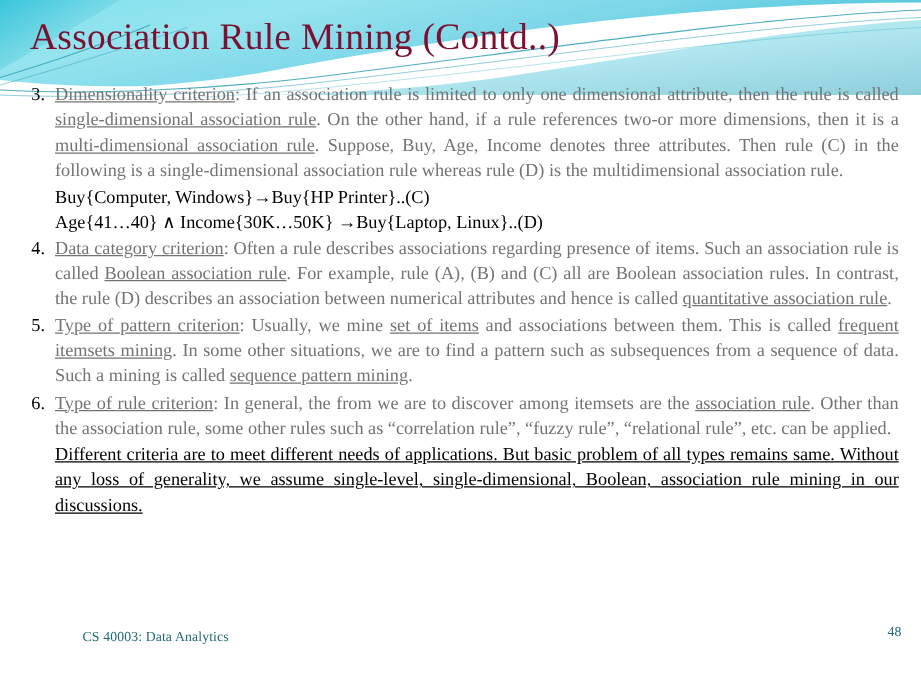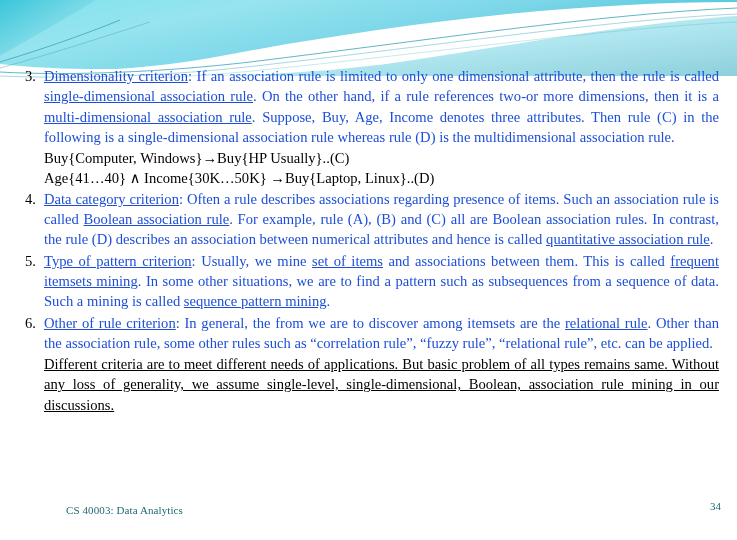--- a/index.html
+++ b/index.html
@@ -70,21 +70,21 @@
     text-align: right;
     padding-right: 8px;
     font-size: 14.6px;
     line-height: 20.3px;
     color: #000000;
   }
   .item-body {
     flex: 1 1 auto;
     font-size: 14.6px;
     line-height: 20.3px;
-    color: #1d4ed8;
+    color: #737373;
     text-align: justify;
     text-justify: inter-word;
   }
   .plain-line {
     font-size: 14.6px;
     line-height: 20.3px;
     color: #000000;
     text-align: left;
   }
   .sub-block {
@@ -154,49 +154,50 @@
       <path d="M737,8 C600,14 430,40 250,62 C165,72 70,76 0,72" fill="none" stroke="#2f9fb4" stroke-width="0.9" opacity="0.85"></path>
       <path d="M737,14 C605,20 435,46 255,66 C170,76 72,79 0,76" fill="none" stroke="#2f9fb4" stroke-width="0.7" opacity="0.6"></path>
       <path d="M737,22 C610,28 440,52 262,70 C178,79 78,82 0,80" fill="none" stroke="#3fb3c6" stroke-width="0.6" opacity="0.5"></path>
 
       <path d="M0,0 L96,0 C60,22 24,42 0,56 Z" fill="url(#leftWedge)"></path>
       <path d="M0,62 C40,50 86,34 120,20" fill="none" stroke="#2f9fb4" stroke-width="0.9" opacity="0.8"></path>
       <path d="M0,68 C48,55 100,38 150,22" fill="none" stroke="#2f9fb4" stroke-width="0.7" opacity="0.55"></path>
     </svg>
   </div>
 
+  <div class="slide-title">Association Rule Mining (Contd..)</div>
 
   <div class="body-area">
 
     <div class="item">
       <div class="item-num">3.</div>
       <div class="item-body"><span class="u">Dimensionality criterion</span><span>: If an association rule is limited to only one dimensional attribute, then the rule is called </span><span class="u">single-dimensional association rule</span><span>. On the other hand, if a rule references two-or more dimensions, then it is a </span><span class="u">multi-dimensional association rule</span><span>. Suppose, Buy, Age, Income denotes three attributes. Then rule (C) in the following is a single-dimensional association rule whereas rule (D) is the multidimensional association rule.</span></div>
     </div>
     <div class="sub-block">
-      <div class="plain-line">Buy{Computer, Windows}→Buy{HP Usually}..(C)</div>
+      <div class="plain-line">Buy{Computer, Windows}→Buy{HP Printer}..(C)</div>
       <div class="plain-line">Age{41…40} ∧ Income{30K…50K} →Buy{Laptop, Linux}..(D)</div>
     </div>
 
     <div class="item">
       <div class="item-num">4.</div>
       <div class="item-body"><span class="u">Data category criterion</span><span>: Often a rule describes associations regarding presence of items. Such an association rule is called </span><span class="u">Boolean association rule</span><span>. For example, rule (A), (B) and (C) all are Boolean association rules. In contrast, the rule (D) describes an association between numerical attributes and hence is called </span><span class="u">quantitative association rule</span><span>.</span></div>
     </div>
 
     <div class="item">
       <div class="item-num">5.</div>
       <div class="item-body"><span class="u">Type of pattern criterion</span><span>: Usually, we mine </span><span class="u">set of items</span><span> and associations between them. This is called </span><span class="u">frequent itemsets mining</span><span>. In some other situations, we are to find a pattern such as subsequences from a sequence of data. Such a mining is called </span><span class="u">sequence pattern mining</span><span>.</span></div>
     </div>
 
     <div class="item">
       <div class="item-num">6.</div>
-      <div class="item-body"><span class="u">Other of rule criterion</span><span>: In general, the from we are to discover among itemsets are the </span><span class="u">relational rule</span><span>. Other than the association rule, some other rules such as “correlation rule”, “fuzzy rule”, “relational rule”, etc. can be applied.</span></div>
+      <div class="item-body"><span class="u">Type of rule criterion</span><span>: In general, the from we are to discover among itemsets are the </span><span class="u">association rule</span><span>. Other than the association rule, some other rules such as “correlation rule”, “fuzzy rule”, “relational rule”, etc. can be applied.</span></div>
     </div>
 
     <div class="sub-block">
       <div class="plain-line just">Different criteria are to meet different needs of applications. But basic problem of all types remains same. Without any loss of generality, we assume single-level, single-dimensional, Boolean, association rule mining in our discussions.</div>
     </div>
 
   </div>
 
   <div class="footer-left">CS 40003: Data Analytics</div>
-  <div class="footer-page">34</div>
+  <div class="footer-page">48</div>
 
 </div>
 
 </body></html>

